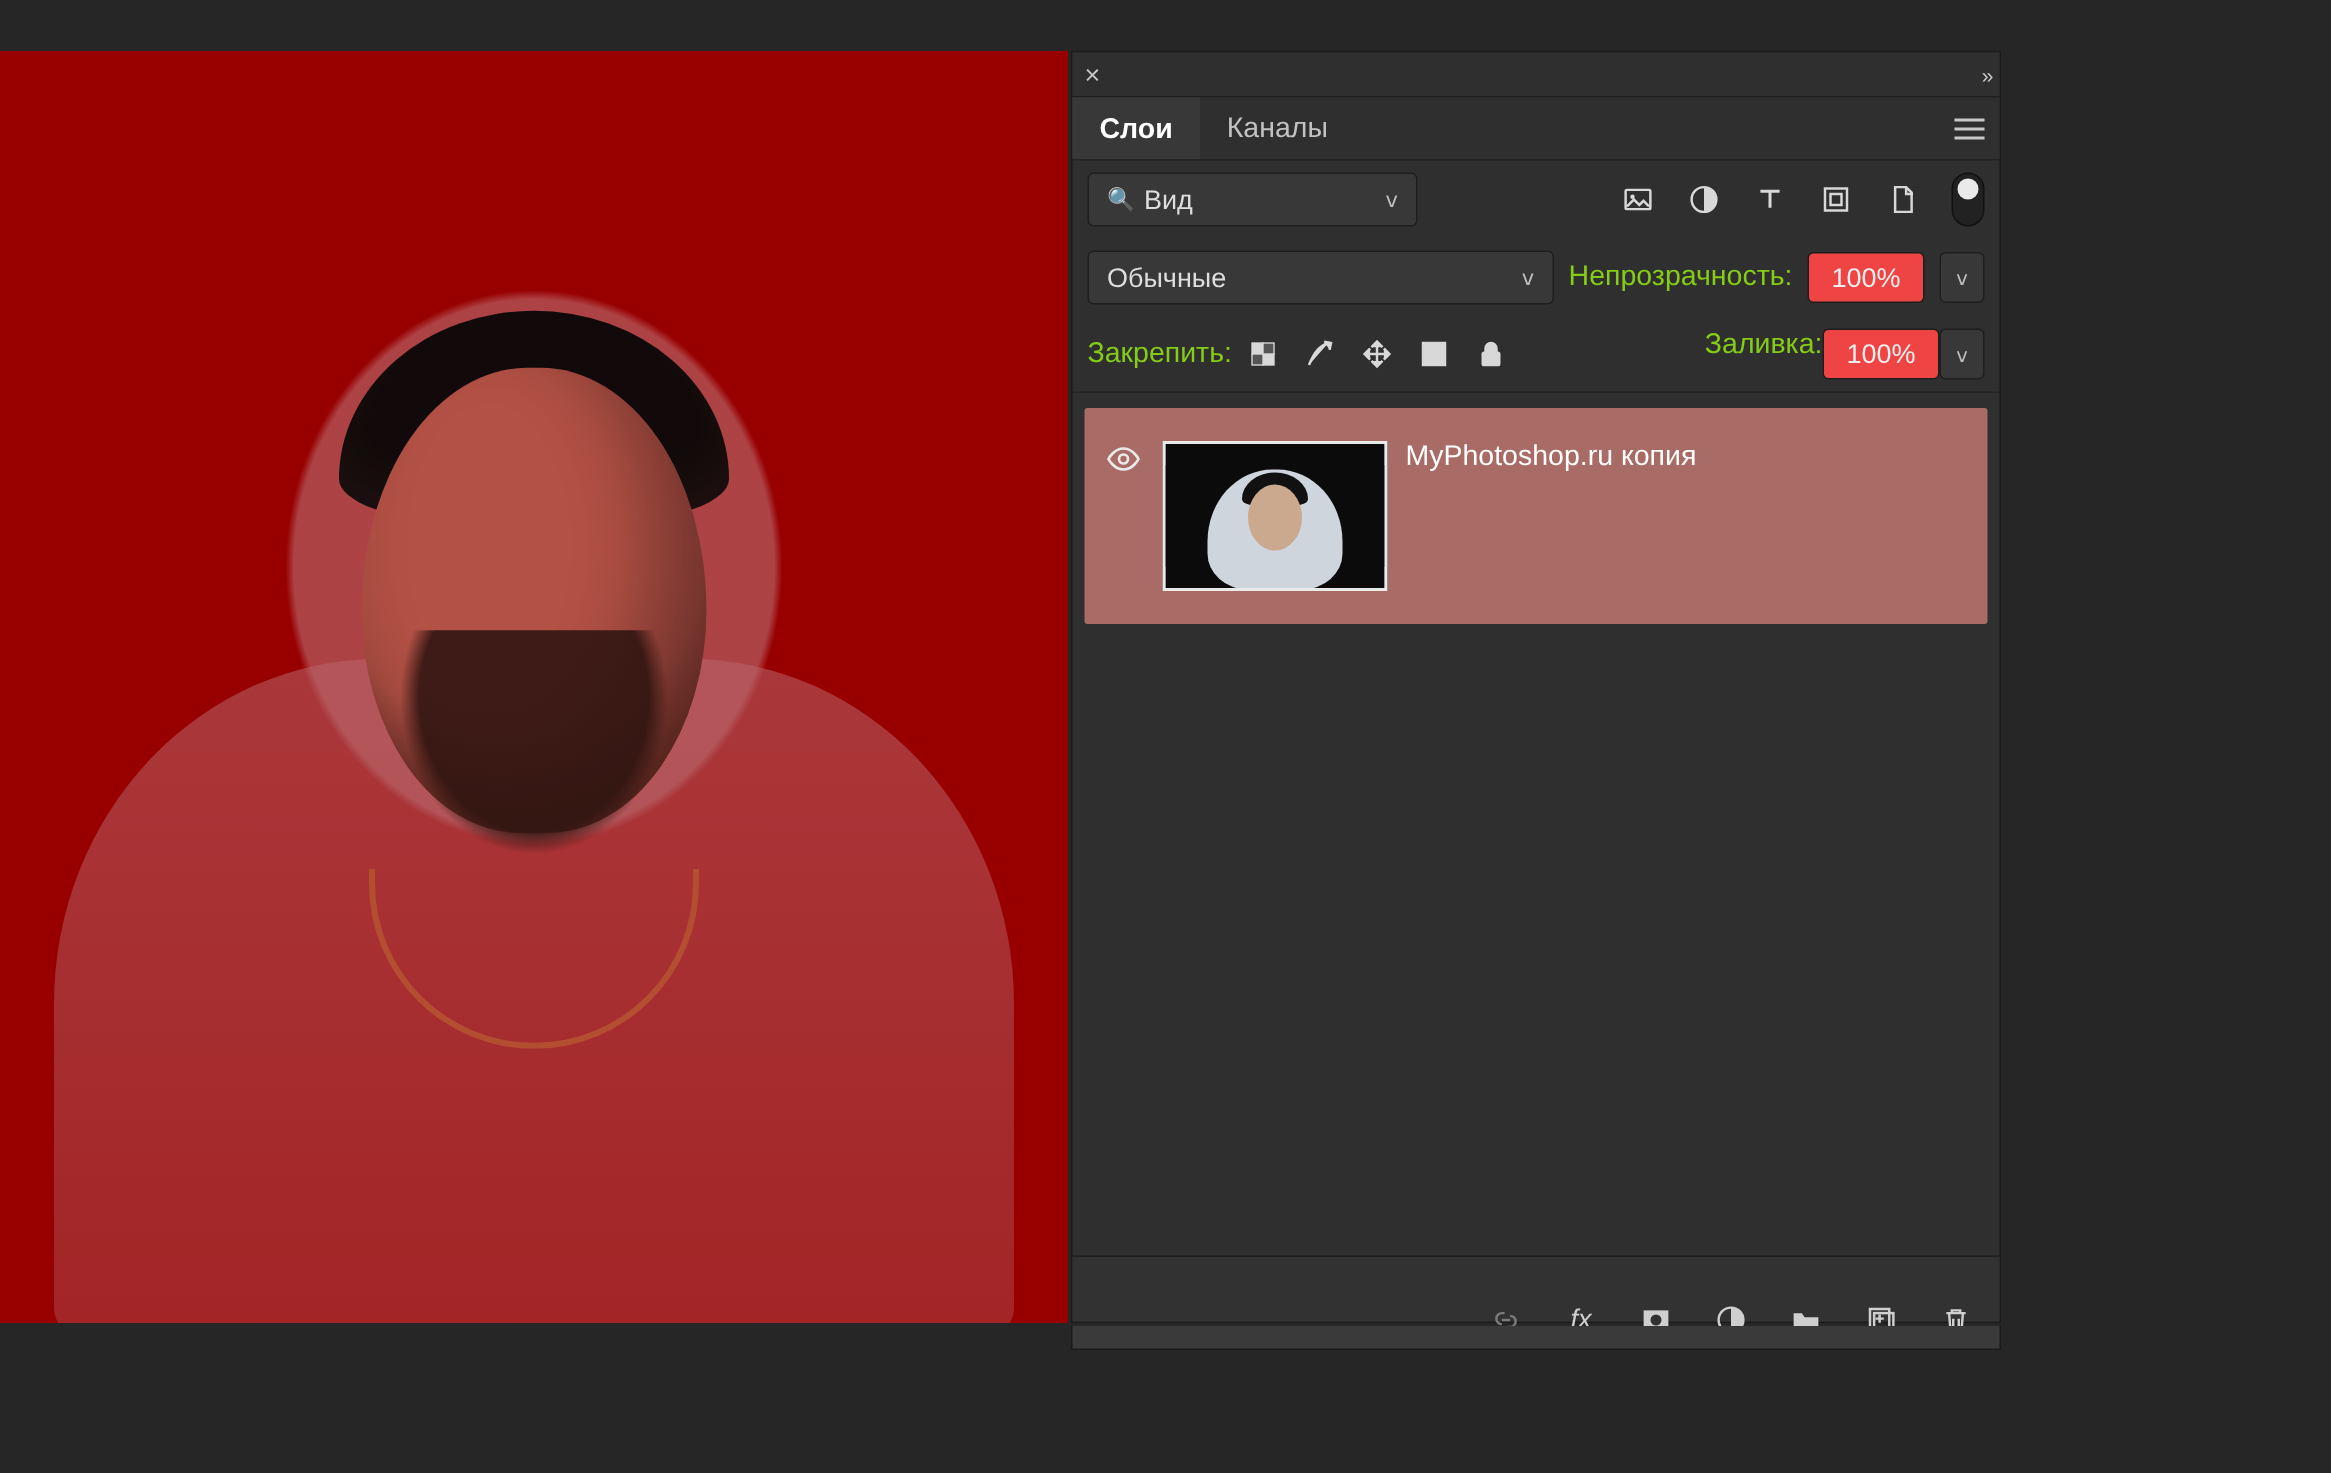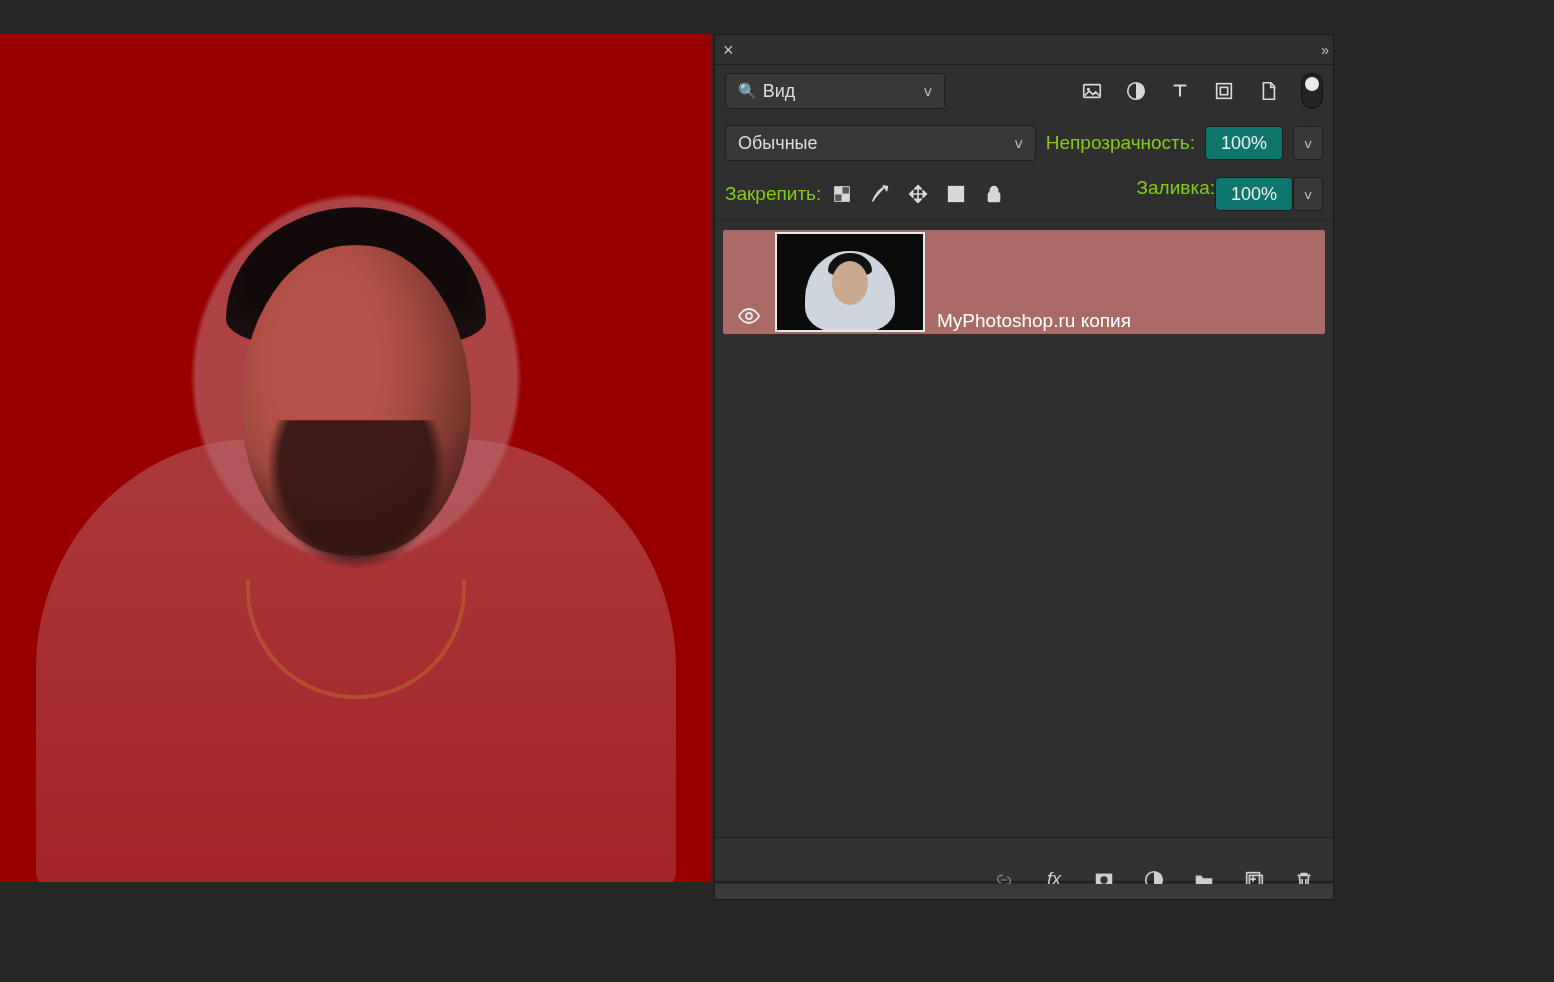--- a/index.html
+++ b/index.html
@@ -99,32 +99,32 @@
 
   .filter-icons { margin-left:auto; display:flex; align-items:center; gap:22px; }
   .ficon { width:22px; height:22px; display:flex; align-items:center; justify-content:center; color:#d8d8d8; cursor:pointer; }
   .ficon svg { width:22px; height:22px; fill:none; stroke:#d8d8d8; stroke-width:1.8; }
   .toggle { width:22px; height:36px; border-radius:12px; background:#222; position:relative; cursor:pointer; border:1px solid #111; }
   .toggle::after { content:""; position:absolute; left:3px; top:3px; width:14px; height:14px; border-radius:50%; background:#eaeaea; }
 
   .blend-row .select { flex:1; max-width: 340px; padding-left: 12px; }
   .label { color:#84cc16; font-size:19px; white-space:nowrap; }
   .val-input {
-    background:#0f766e; border:1px solid #1e1e1e; border-radius:4px; height:34px; width:78px;
+    background:#ef4444; border:1px solid #1e1e1e; border-radius:4px; height:34px; width:78px;
     display:flex; align-items:center; justify-content:center; color:#eee; font-size:18px;
   }
   .chev-box { width:30px; height:34px; background:#383838; border:1px solid #1e1e1e; border-radius:4px; display:flex; align-items:center; justify-content:center; color:#bdbdbd; cursor:pointer; font-size:13px; }
 
   .lock-row { border-bottom:1px solid #232323; }
   .lock-icons { display:flex; gap:16px; align-items:center; }
   .licon { width:22px; height:22px; color:#d8d8d8; display:flex; align-items:center; justify-content:center; cursor:pointer; }
   .licon svg { width:22px; height:22px; fill:#d8d8d8; stroke:#d8d8d8; }
 
   .layers-list { flex:1; overflow:auto; padding: 10px 8px 0 8px; }
-  .layer-item { display:flex; align-items:flex-end; gap:12px; padding: 2px 12px; border-radius:2px; }
+  .layer-item { display:flex; align-items:flex-start; gap:12px; padding: 22px 12px; border-radius:2px; }
   .layer-item.selected { background:#a96b66; }
   .vis-col { width:28px; display:flex; justify-content:center; }
   .eye svg { width:24px; height:24px; stroke:#e9e9e9; fill:none; stroke-width:1.8; }
   .vis-empty { width:22px; height:22px; border:1px solid #555; border-radius:2px; }
   .thumb {
     width:150px; height:100px; background:#0b0b0b; border:2px solid #e9e9e9; position:relative; overflow:hidden;
   }
   .thumb.noborder { border:1px solid #6a6a6a; }
   .thumb .mini-hood { position:absolute; left:50%; top:18%; transform:translateX(-50%); width:90px; height:80px; background:#cfd5dd; border-radius:48% 48% 30% 30%/60% 60% 30% 30%; }
   .thumb .mini-face { position:absolute; left:50%; top:28%; transform:translateX(-50%); width:36px; height:44px; background:#caa98e; border-radius:50%; }
@@ -165,20 +165,28 @@
     </div>
     <div class="red-overlay"></div>
   </div>
 
   <div class="panel">
     <div class="panel-titlebar">
       <span class="close-x">×</span>
       <span class="collapse-arrows">»</span>
     </div>
 
+    <div class="tabs-row">
+      <div class="tab active">Слои</div>
+      <div class="tab">Каналы</div>
+      <div class="tab-spacer"></div>
+      <div class="tab-menu">
+          <div class="hamburger"></div>
+        </div>
+    </div>
 
     <div class="row">
       <div class="select search-select">
         <span class="mag">🔍</span>
         <span>Вид</span>
         <span class="chev">ⅴ</span>
       </div>
       <div class="filter-icons">
         <div class="ficon">
             <svg viewBox="0 0 24 24">

